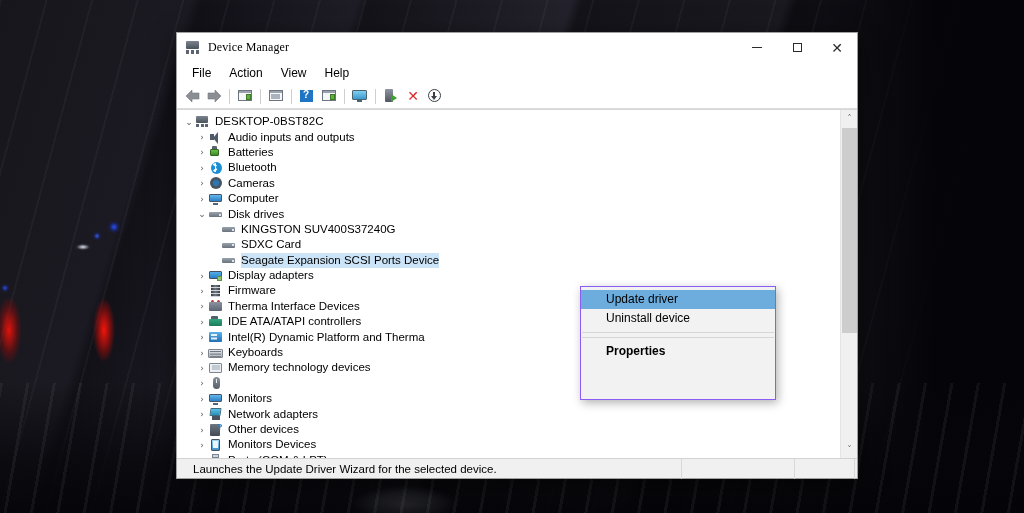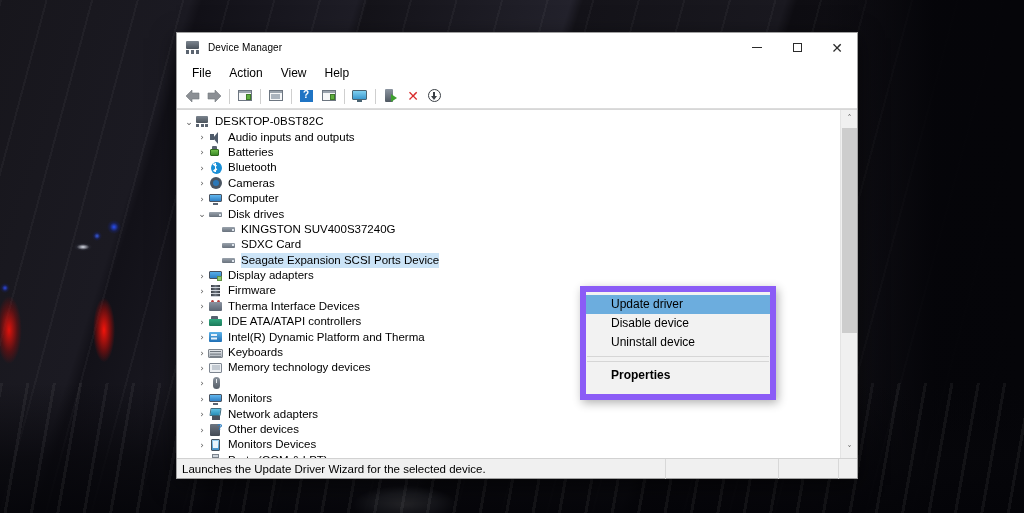--- a/index.html
+++ b/index.html
@@ -71,21 +71,21 @@
   .titlebar {
     height: 29px; background: #ffffff;
     display: flex; align-items: center;
     position: relative;
   }
   .title-icon {
     width: 16px; height: 16px; margin-left: 8px; margin-right: 7px;
     position: relative; flex: 0 0 auto;
   }
   .title-text {
-    font-size: 10px; color: #000000; letter-spacing: .1px;
+    font-size: 12px; color: #000000; letter-spacing: .1px; font-family: Liberation Serif, serif;
   }
   .win-buttons { position: absolute; right: 0; top: 0; display: flex; height: 29px; }
   .win-btn {
     width: 40px; height: 29px;
     display: flex; align-items: center; justify-content: center;
     color: #2b2b2b; font-size: 11px;
   }
   .glyph-min { display:block; width: 10px; height: 1px; background: #2b2b2b; }
   .glyph-max { display:block; width: 9px; height: 9px; border: 1px solid #2b2b2b; }
   .glyph-close { font-size: 14px; line-height: 1; font-family: "DejaVu Sans", sans-serif; }
@@ -158,33 +158,33 @@
     background: #cdcdcd;
   }
 
   
   .statusbar {
     position: absolute; left: 0; right: 0; bottom: 0; height: 20px;
     background: #f0f0f0; border-top: 1px solid #d2d2d2;
     display: flex; align-items: center;
     font-size: 11.5px; color: #000;
   }
-  .status-main { flex: 0 0 488px; padding-left: 5px; overflow: hidden; white-space: nowrap; }
+  .status-main { flex: 0 0 488px; overflow: hidden; white-space: nowrap; margin-left: 16px; }
   .status-cell { border-left: 1px solid #d8d8d8; height: 20px; }
   .status-cell.c1 { flex: 0 0 113px; }
   .status-cell.c2 { flex: 0 0 60px; }
   .status-cell.c3 { flex: 1 1 auto; }
 
   
   #ctxmenu {
     position: absolute;
     left: 403px; top: 253px;
     width: 196px; height: 114px;
     background: #f2f2f2;
-    border: 6px solid #8b5cf6;
+    border: 1px solid #8b5cf6;
     box-shadow: 2px 3px 9px rgba(0,0,0,0.30);
     padding: 3px 0;
     font-size: 12px; color: #000;
   }
   .ctx-item {
     height: 19px; line-height: 19px;
     padding-left: 25px;
     white-space: nowrap;
   }
   .ctx-item.hl { background: #6cadde; color: #000; }
@@ -578,20 +578,19 @@
 
   <div class="statusbar">
     <div class="status-main">Launches the Update Driver Wizard for the selected device.</div>
     <div class="status-cell c1"></div>
     <div class="status-cell c2"></div>
     <div class="status-cell c3"></div>
   </div>
 
   <div id="ctxmenu">
     <div class="ctx-item hl">Update driver</div>
-    <div class="ctx-item">Disable device</div>
     <div class="ctx-item">Uninstall device</div>
     <div class="ctx-sep"></div>
     <div class="ctx-sep"></div>
     <div class="ctx-item bold">Properties</div>
   </div>
 
 </div>
 
 </body></html>

